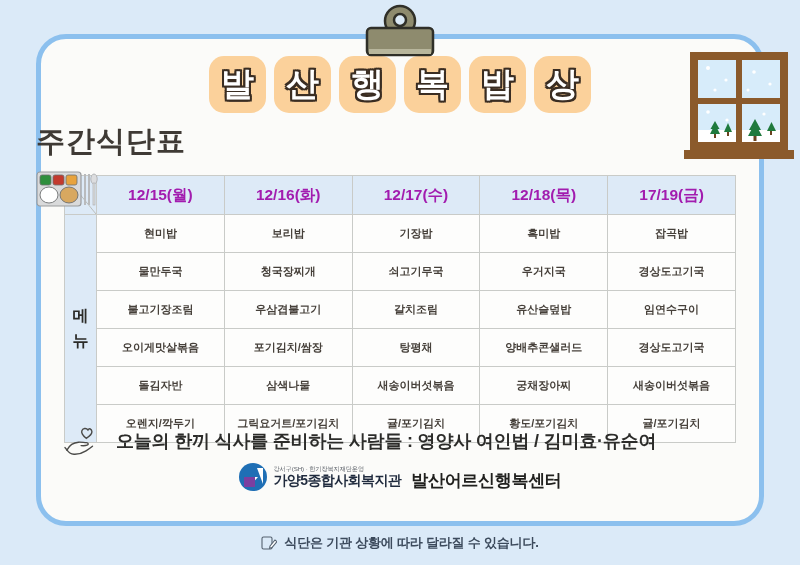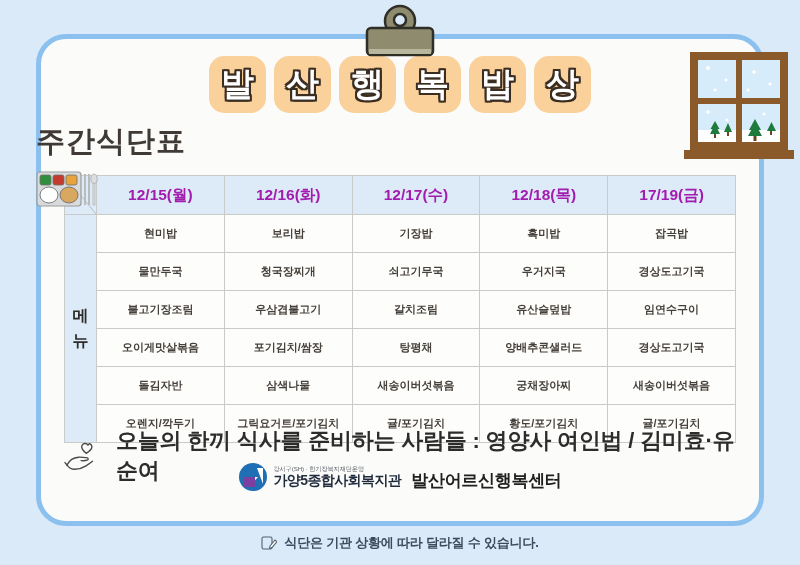--- a/index.html
+++ b/index.html
@@ -137,21 +137,21 @@
   #footer-line {
     position: absolute;
     left: 28px; top: 392px;
     width: 672px;
     display: flex;
     align-items: center;
     gap: 10px;
   }
   #hand-heart-icon { width: 42px; height: 30px; flex: 0 0 auto; }
   #prep-text {
-    font-size: 22px;
+    font-size: 18px;
     font-weight: bold;
     color: #2c2c2a;
     letter-spacing: -0.2px;
   }
   #org-line {
     position: absolute;
     left: 0; top: 428px;
     width: 728px;
     display: flex;
     align-items: flex-end;

